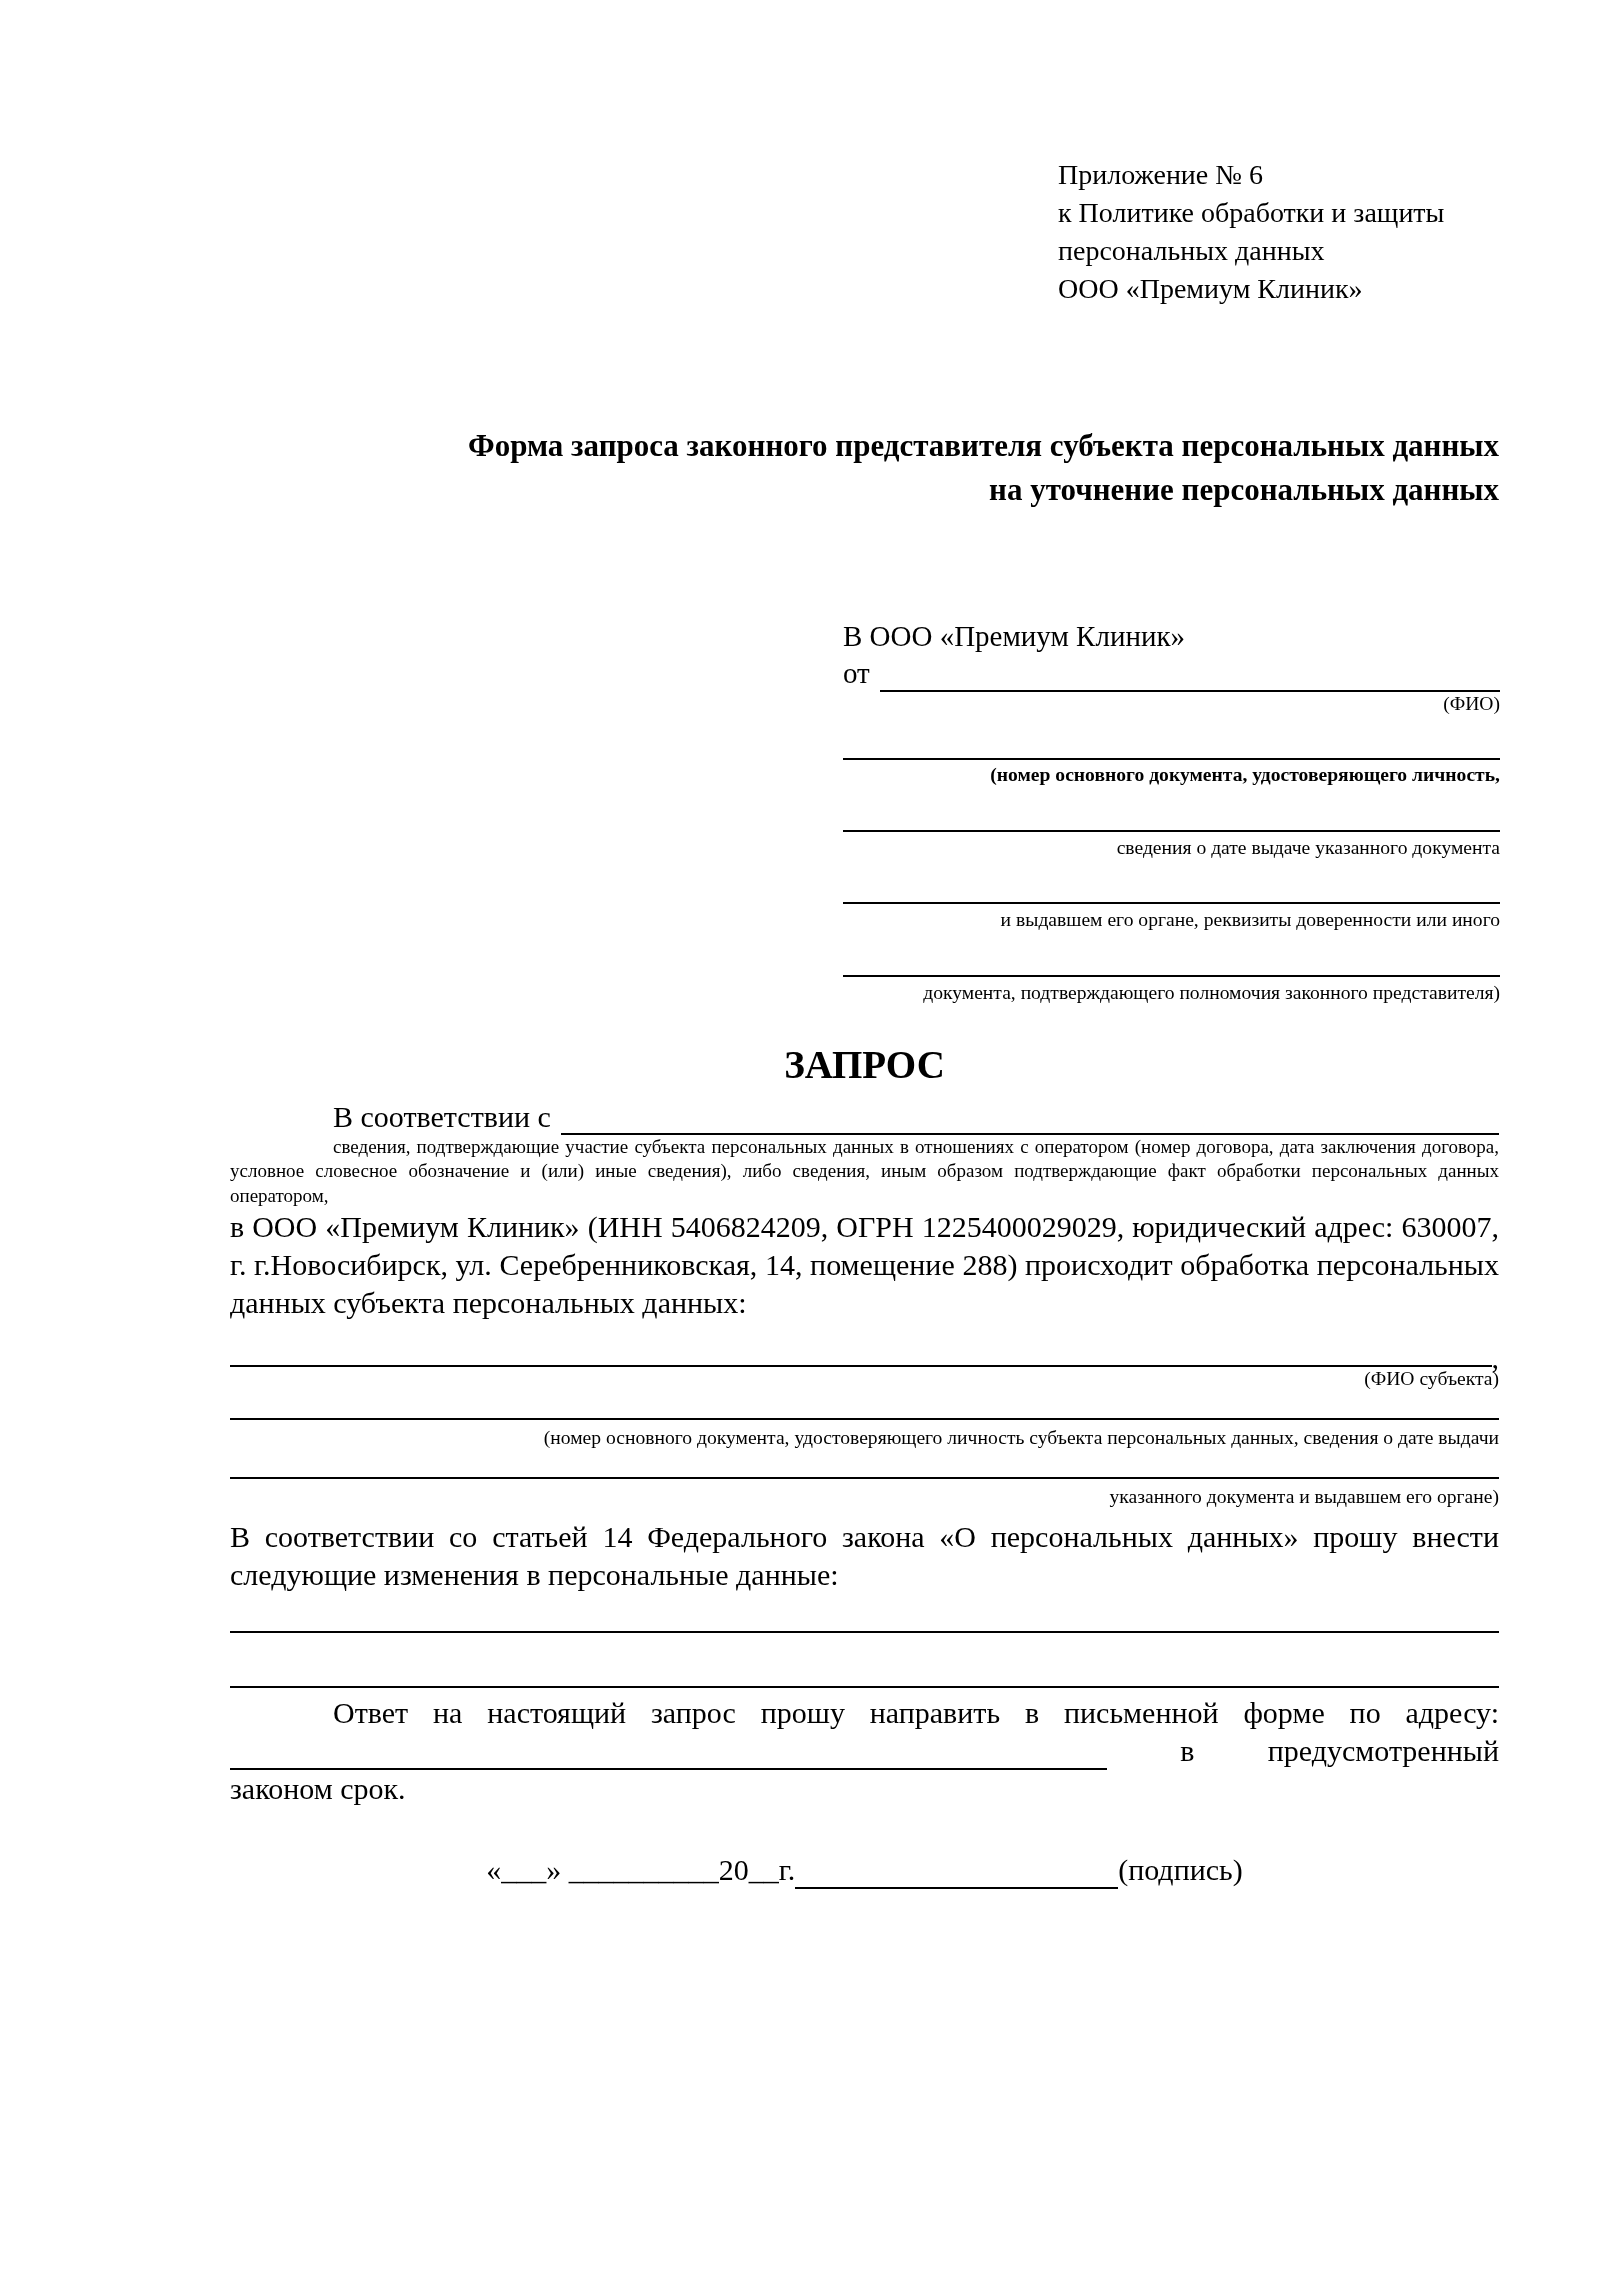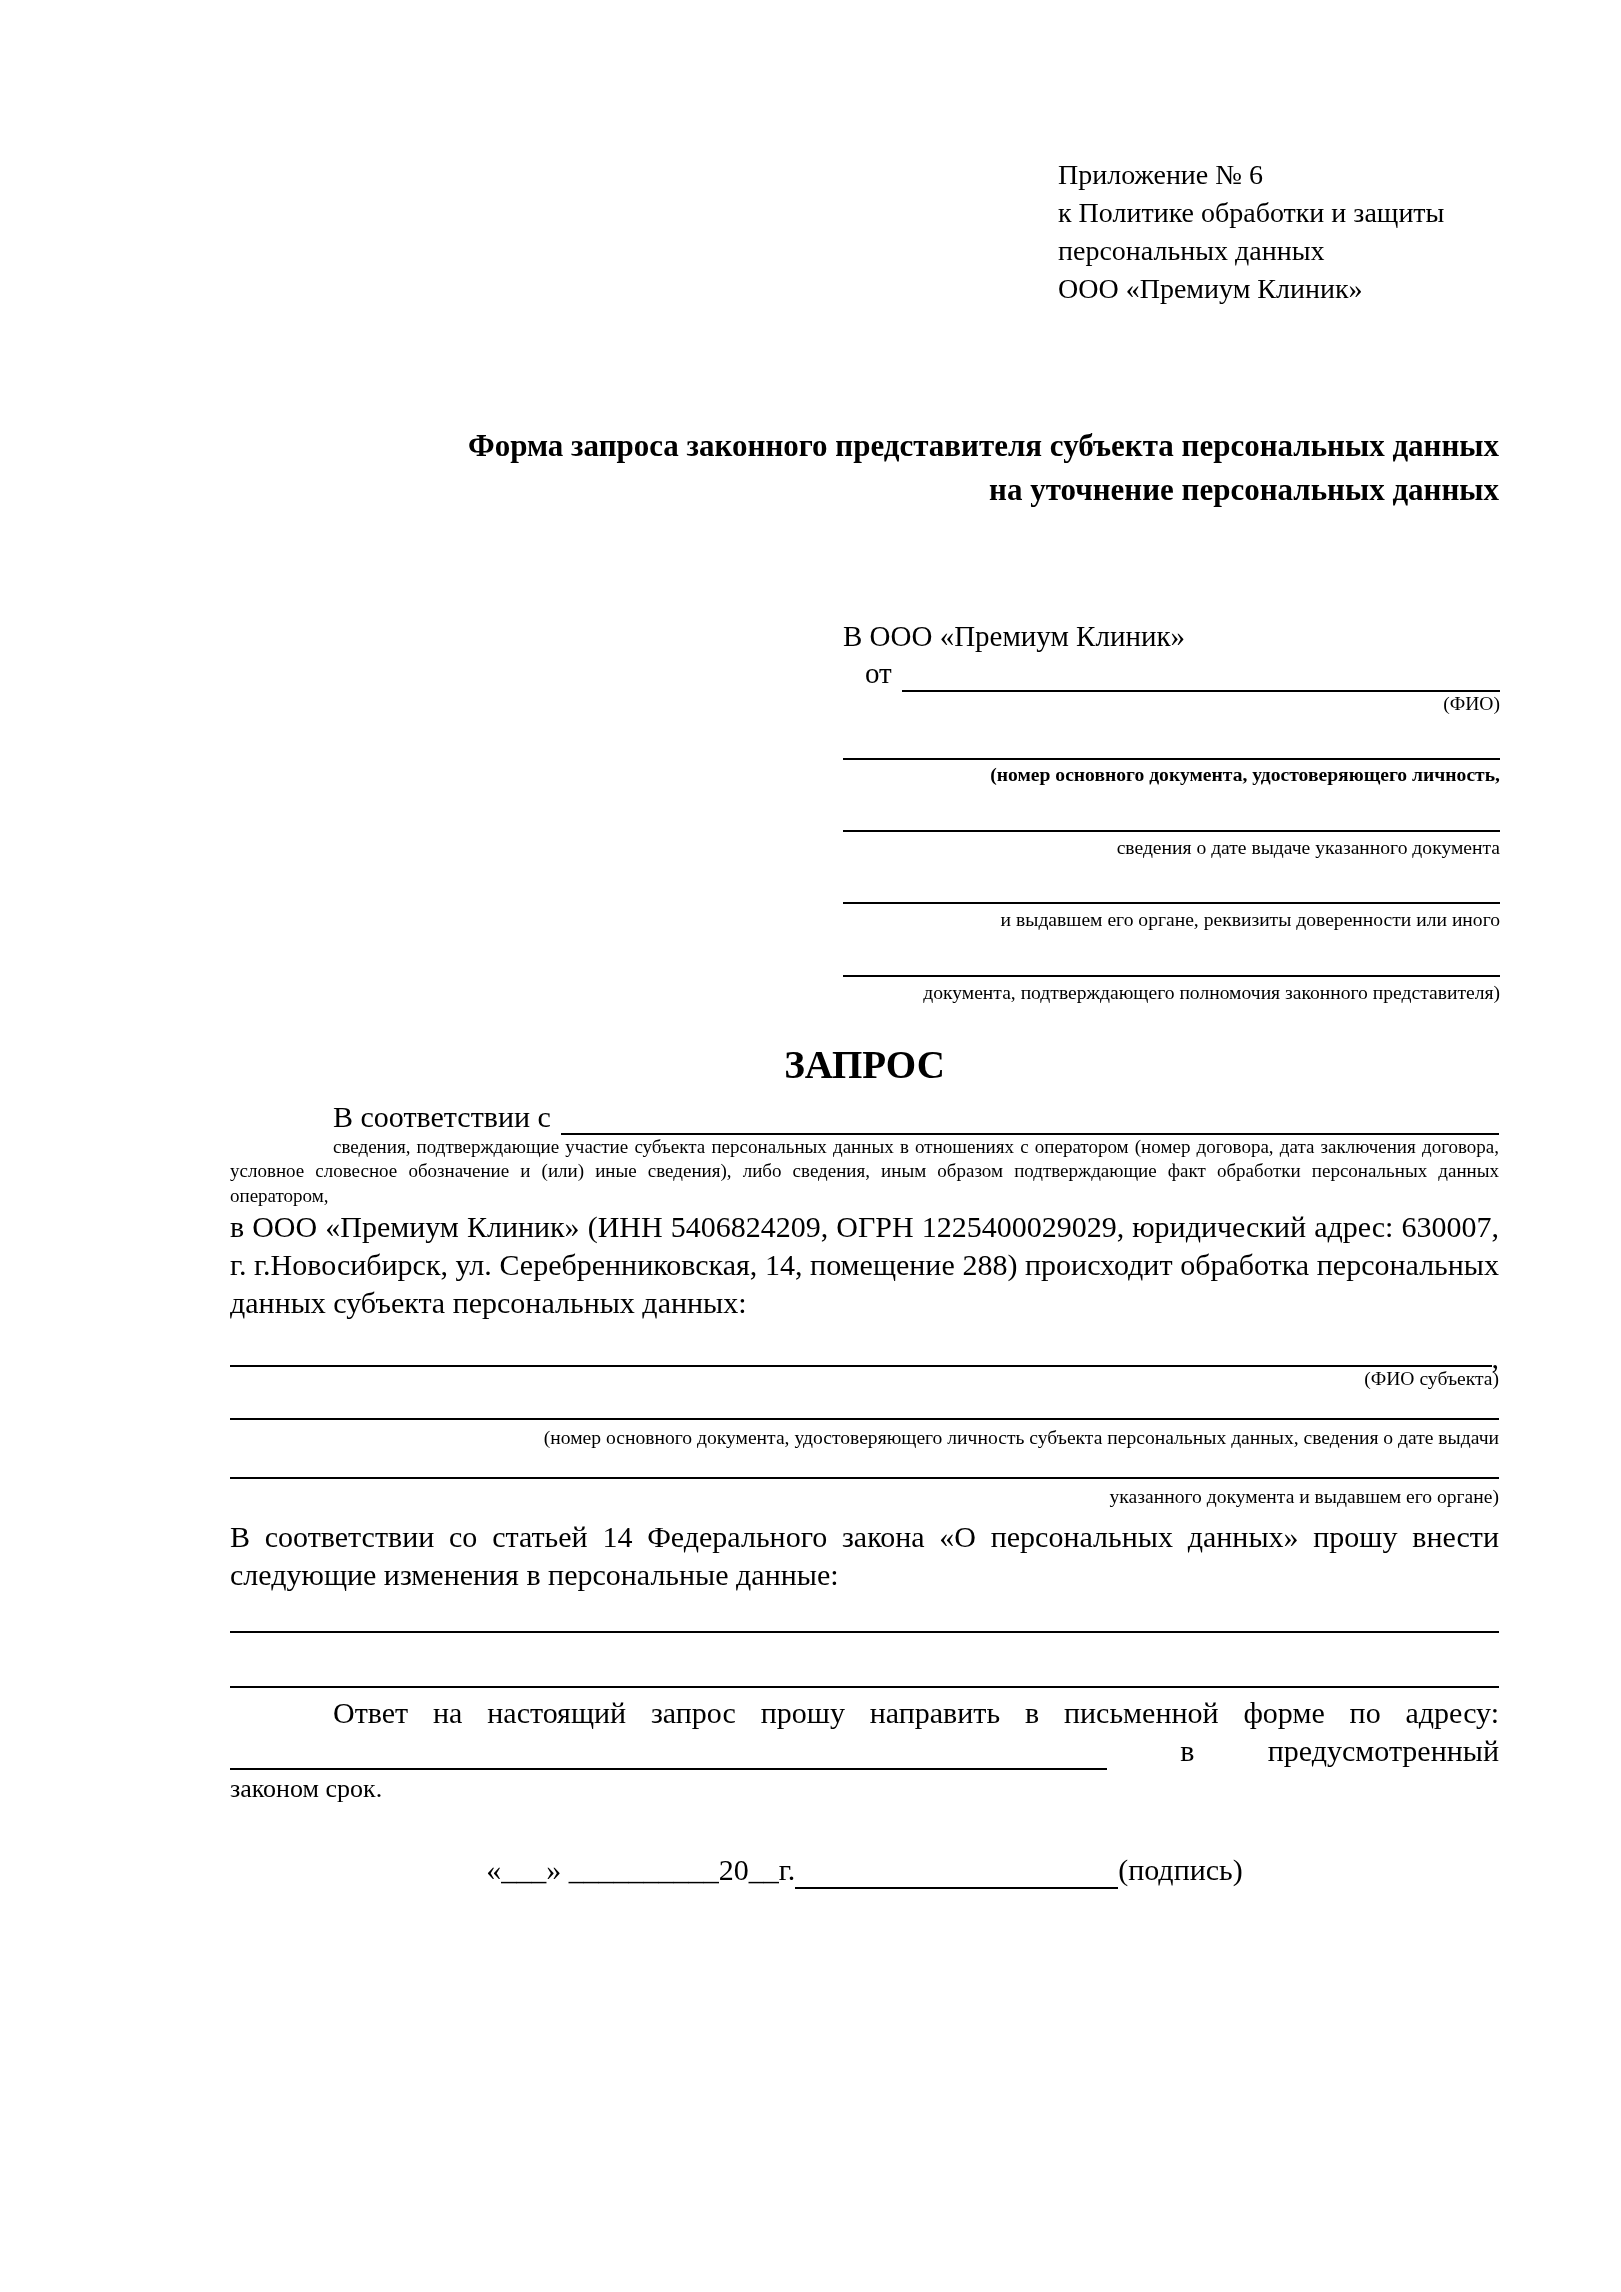--- a/index.html
+++ b/index.html
@@ -35,21 +35,21 @@
   }
   
   .addressee {
     margin-top: 106px;
     margin-left: 613px; 
     width: 657px;
     font-size: 29px;
     line-height: 37px;
   }
   .from-row { display: flex; align-items: flex-end; }
-  .from-row .lbl { flex: none; margin-left: 22px; }
+  .from-row .lbl { flex: none; }
   .blank {
     border-bottom: 2.9px solid #000;
     height: 33px;
   }
   .flex1 { flex: 1 1 auto; margin-left: 9.8px; }
   .caption {
     font-size: 19.6px;
     line-height: 23.5px;
     text-align: right;
   }
@@ -112,21 +112,21 @@
   }
   .address-row {
     display: flex;
     align-items: flex-end;
     justify-content: space-between;
     font-size: 30px;
     line-height: 38px;
   }
   .address-row .blank { width: 877px; height: 33px; }
   .closing-par {
-    font-size: 26px;
+    font-size: 30px;
     line-height: 38px;
   }
   .footer-row {
     margin-top: 43px;
     display: flex;
     justify-content: center;
     align-items: flex-end;
     font-size: 30px;
     line-height: 38px;
   }

